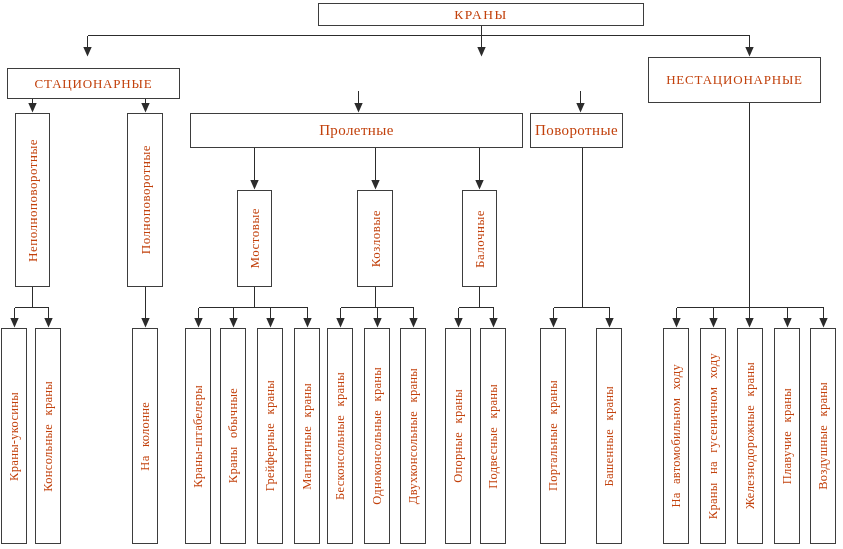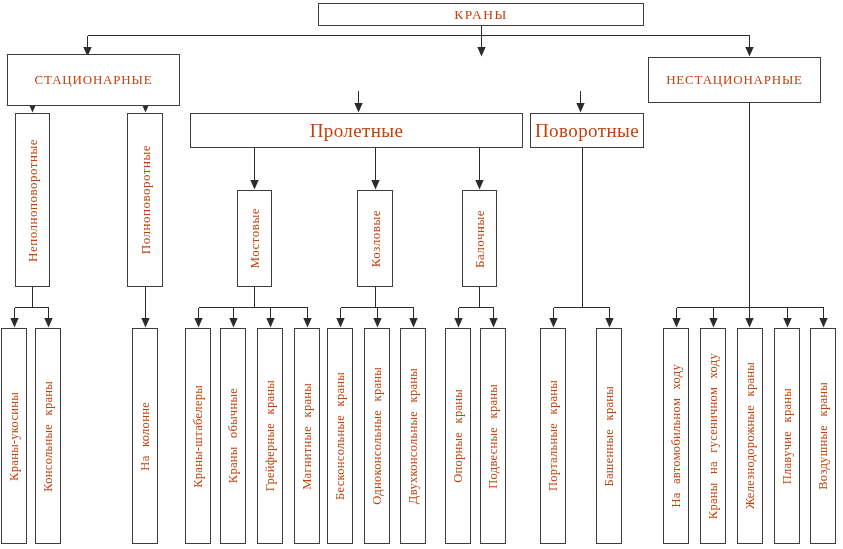--- a/index.html
+++ b/index.html
@@ -9,21 +9,21 @@
     overflow:hidden;
   }
   .stage svg { position:absolute; left:0; top:0; }
   .box {
     position:absolute; box-sizing:border-box; background:#ffffff;
     border:1px solid #3d3d3d; display:flex; align-items:center;
     justify-content:center; text-align:center; z-index:2;
   }
   .hd { font-size:13px; letter-spacing:0.8px; }
   .root-hd { font-size:13.5px; letter-spacing:1.5px; }
-  .md { font-size:19px; letter-spacing:0.4px; }
+  .md { font-size:15px; letter-spacing:0.4px; }
   .v span {
     writing-mode:vertical-rl; transform:rotate(180deg);
     white-space:nowrap; line-height:1;
   }
   .v.mid { font-size:13px; }
   .v.mid span { letter-spacing:0.5px; }
   .v.leaf { font-size:12.5px; }
   .v.leaf span { word-spacing:5px; letter-spacing:0.3px; }
 </style>
 </head>
@@ -51,37 +51,37 @@
       <path d="M28.3,103 L36.7,103 L32.5,112.5 Z M141.3,103 L149.7,103 L145.5,112.5 Z M354.3,103 L362.7,103 L358.5,112.5 Z M576.3,103 L584.7,103 L580.5,112.5 Z"></path>
       <path d="M250.3,180 L258.7,180 L254.5,189.5 Z M371.3,180 L379.7,180 L375.5,189.5 Z M475.3,180 L483.7,180 L479.5,189.5 Z"></path>
       <path d="M10.3,318 L18.7,318 L14.5,327.5 Z M44.3,318 L52.7,318 L48.5,327.5 Z M141.3,318 L149.7,318 L145.5,327.5 Z M194.3,318 L202.7,318 L198.5,327.5 Z M229.3,318 L237.7,318 L233.5,327.5 Z M266.3,318 L274.7,318 L270.5,327.5 Z M303.3,318 L311.7,318 L307.5,327.5 Z M336.3,318 L344.7,318 L340.5,327.5 Z M373.3,318 L381.7,318 L377.5,327.5 Z M409.3,318 L417.7,318 L413.5,327.5 Z M454.3,318 L462.7,318 L458.5,327.5 Z M489.3,318 L497.7,318 L493.5,327.5 Z M549.3,318 L557.7,318 L553.5,327.5 Z M605.3,318 L613.7,318 L609.5,327.5 Z M672.3,318 L680.7,318 L676.5,327.5 Z M709.3,318 L717.7,318 L713.5,327.5 Z M745.3,318 L753.7,318 L749.5,327.5 Z M783.3,318 L791.7,318 L787.5,327.5 Z M819.3,318 L827.7,318 L823.5,327.5 Z"></path>
     </g>
   </svg>
 
   <div class="box root-hd" style="left:318px;top:3px;width:326px;height:23px">
       <span>КРАНЫ</span>
     </div>
 
-  <div class="box hd" style="left:7px;top:54px;width:173px;height:52px">
+  <div class="box hd" style="left:7px;top:68px;width:173px;height:31px">
       <span>СТАЦИОНАРНЫЕ</span>
     </div>
   <div class="box hd" style="left:648px;top:57px;width:173px;height:46px">
       <span>НЕСТАЦИОНАРНЫЕ</span>
     </div>
 
   <div class="box v mid" style="left:15px;top:113px;width:35px;height:174px">
       <span>Неполноповоротные</span>
     </div>
   <div class="box v mid" style="left:127px;top:113px;width:36px;height:174px">
       <span>Полноповоротные</span>
     </div>
   <div class="box md" style="left:190px;top:113px;width:333px;height:35px">
       <span>Пролетные</span>
     </div>
-  <div class="box md" style="left:530px;top:113px;width:114px;height:35px">
+  <div class="box md" style="left:530px;top:113px;width:93px;height:35px">
       <span>Поворотные</span>
     </div>
 
   <div class="box v mid" style="left:237px;top:190px;width:35px;height:97px">
       <span>Мостовые</span>
     </div>
   <div class="box v mid" style="left:357px;top:190px;width:36px;height:97px">
       <span>Козловые</span>
     </div>
   <div class="box v mid" style="left:462px;top:190px;width:35px;height:97px">

